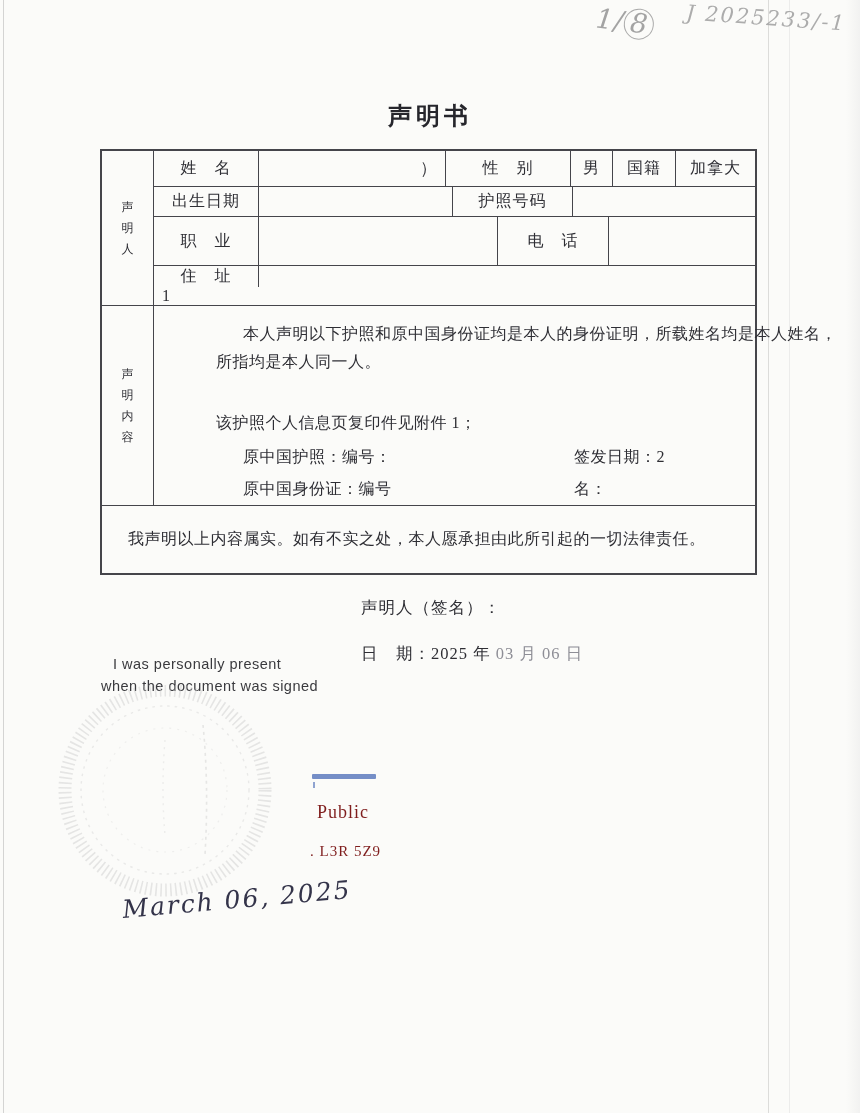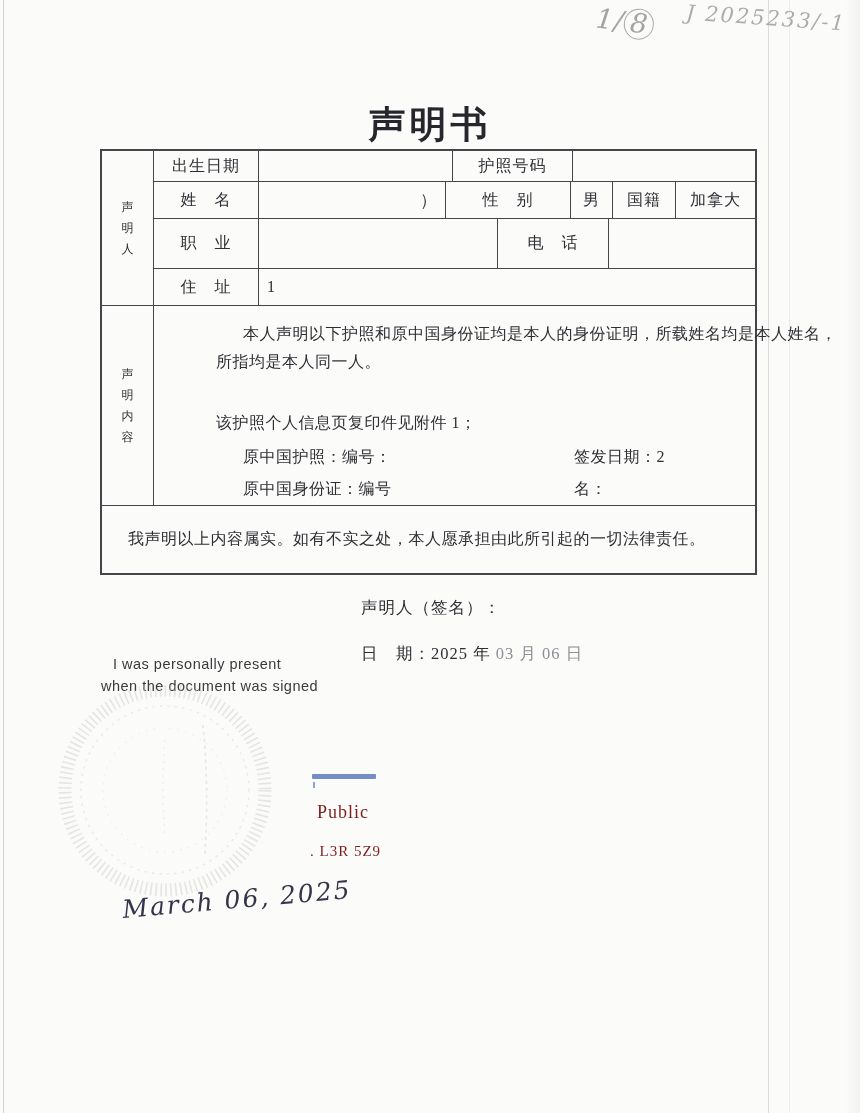--- a/index.html
+++ b/index.html
@@ -16,40 +16,40 @@
   .scan-band{position:absolute;top:0;bottom:0;right:0;width:14px;background:linear-gradient(to right,rgba(0,0,0,0),rgba(120,120,130,.07));}
 
   
   .pencil{position:absolute;color:#a3a3a3;font-style:italic;font-family:"DejaVu Serif",serif;}
   .pencil-page{left:596px;top:6px;font-size:27px;transform:rotate(7deg);letter-spacing:1px;}
   .circ8{display:inline-block;border:1.6px solid #ababab;border-radius:50%;padding:0 5px 2px 5px;line-height:1;}
   .pencil-file{left:686px;top:6px;font-size:21px;transform:rotate(4deg);letter-spacing:2px;color:#acacac;}
 
   .doc-title{
     position:absolute;left:0;top:100px;width:860px;text-align:center;
-    font-size:37px;font-weight:bold;letter-spacing:4px;color:#26262c;
+    font-size:24px;font-weight:bold;letter-spacing:4px;color:#26262c;
   }
 
   
   .doc-table{
     position:absolute;left:100px;top:149px;width:657px;height:426px;
     border:2px solid #45454b;box-sizing:border-box;font-size:16px;
   }
   .sec{display:flex;box-sizing:border-box;}
   .secA{height:155px;border-bottom:1.5px solid #45454b;}
   .secB{height:200px;border-bottom:1.5px solid #45454b;}
   .secC{height:66px;display:flex;align-items:center;padding-left:26px;font-size:16px;letter-spacing:.5px;}
   .vcol{
     width:52px;border-right:1.5px solid #45454b;box-sizing:border-box;
     display:flex;align-items:center;justify-content:center;
   }
   .vlabel{width:1.1em;text-align:center;word-break:break-all;line-height:1.75;font-size:12px;letter-spacing:0;}
   .rows{flex:1;display:flex;flex-direction:column;}
   .trow{display:flex;box-sizing:border-box;border-bottom:1.5px solid #45454b;}
-  .trow:last-child{border-bottom:none;}
+  .trow:last-child{border-bottom:none;flex-direction:column;}
   .cell{box-sizing:border-box;border-right:1.5px solid #45454b;display:flex;align-items:center;}
   .cell:last-child{border-right:none;}
   .lbl{justify-content:center;text-align:center;letter-spacing:1px;}
   .val{padding:0 8px;}
   .r-name{height:37px;}
   .r-dob{height:31px;}
   .r-occ{height:50px;}
   .r-addr{flex:1;}
   .w-label{width:105px;}
   .paren{margin-left:auto;font-size:17px;color:#3a3a40;}
@@ -100,35 +100,35 @@
 
 <div class="doc-title">声明书</div>
 
 <div class="doc-table">
 
   <div class="sec secA">
     <div class="vcol">
       <div class="vlabel">声明人</div>
     </div>
     <div class="rows">
-      <div class="trow r-dob">
-        <div class="cell lbl w-label">出生日期</div>
-        <div class="cell val" style="width:194px"></div>
-        <div class="cell lbl" style="width:120px">护照号码</div>
-        <div class="cell val" style="flex:1"></div>
-      </div>
       <div class="trow r-name">
         <div class="cell lbl w-label">姓　名</div>
         <div class="cell val" style="width:187px">
             <span class="paren">）</span>
           </div>
         <div class="cell lbl" style="width:125px">性　别</div>
         <div class="cell lbl" style="width:42px">男</div>
         <div class="cell lbl" style="width:63px">国籍</div>
         <div class="cell lbl" style="flex:1">加拿大</div>
+      </div>
+      <div class="trow r-dob">
+        <div class="cell lbl w-label">出生日期</div>
+        <div class="cell val" style="width:194px"></div>
+        <div class="cell lbl" style="width:120px">护照号码</div>
+        <div class="cell val" style="flex:1"></div>
       </div>
       <div class="trow r-occ">
         <div class="cell lbl w-label">职　业</div>
         <div class="cell val" style="width:239px"></div>
         <div class="cell lbl" style="width:111px">电　话</div>
         <div class="cell val" style="flex:1"></div>
       </div>
       <div class="trow r-addr">
         <div class="cell lbl w-label">住　址</div>
         <div class="cell val" style="flex:1">1</div>

